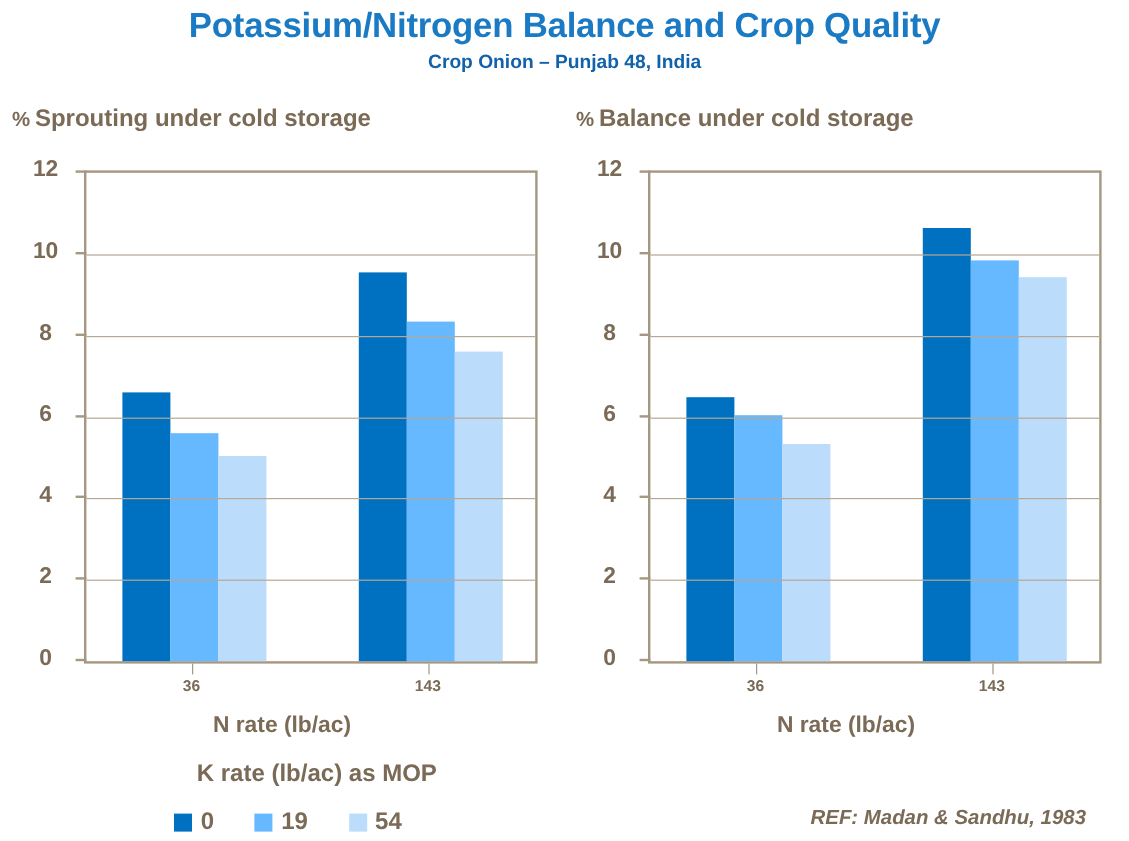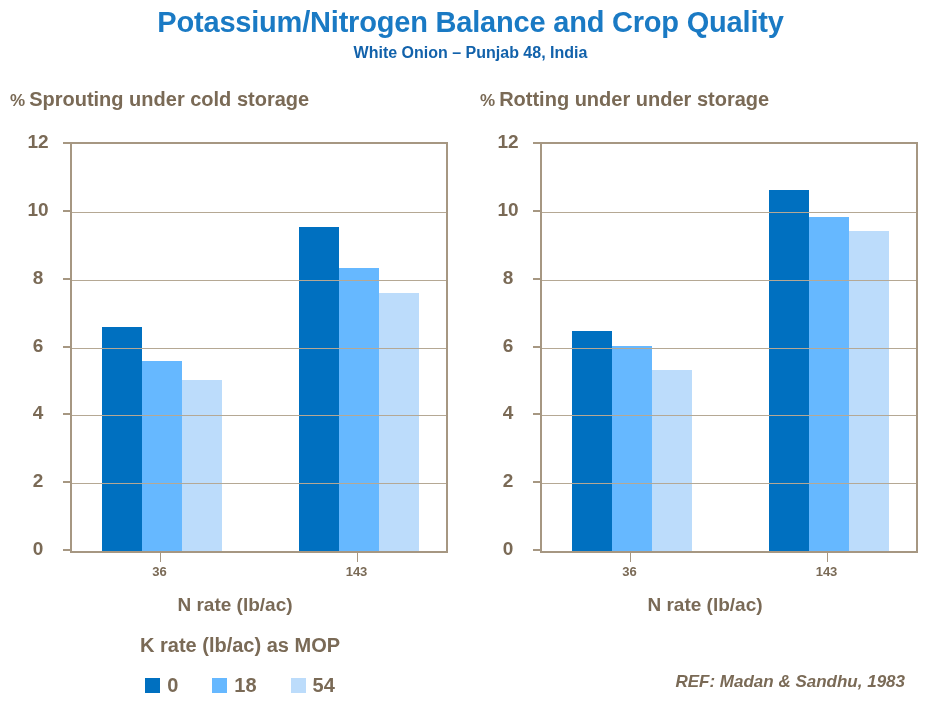--- a/index.html
+++ b/index.html
@@ -48,39 +48,39 @@
   .xlab{
     position:absolute;color:#7a6a56;font-size:13px;font-weight:bold;
     text-align:center;transform:translateX(-50%);
   }
   .axis-title{
     position:absolute;top:594px;width:470px;left:0;text-align:center;
     color:#7a6a56;font-size:19px;font-weight:bold;
   }
   .legend-title{
     position:absolute;left:0;top:634px;width:480px;text-align:center;
-    color:#7a6a56;font-size:20px;font-weight:bold;
+    color:#7a6a56;font-size:20px;font-weight:bold;padding-left:24px;
   }
   .legend{
     position:absolute;left:0;top:674px;width:480px;
     display:flex;justify-content:center;align-items:center;gap:34px;
   }
   .legend-item{display:flex;align-items:center;gap:7px;}
   .swatch{width:15px;height:15px;display:inline-block;}
   .legend-label{color:#7a6a56;font-size:20px;font-weight:bold;}
   .ref{
     position:absolute;right:36px;top:672px;
     color:#7a6a56;font-size:17px;font-weight:bold;font-style:italic;
   }
 </style>
 </head>
 <body>
 
 <div class="title">Potassium/Nitrogen Balance and Crop Quality</div>
-<div class="subtitle">White Onion – Punjab 48, India</div>
+<div class="subtitle">Crop Onion – Punjab 48, India</div>
 
 <div class="panel left">
   <div class="panel-head">
     <span class="pct">%</span><span>Sprouting under cold storage</span>
   </div>
   <div class="plot">
     <div class="bars">
         <div class="group" style="left: 29.5px; width: 120px;">
           <div class="bar" title="0 : 6.6" style="left: 0px; width: 40px; height: 223.85px; background: rgb(0, 112, 192);"></div>
           <div class="bar" title="27 : 5.6" style="left: 40px; width: 40px; height: 189.933px; background: rgb(102, 184, 255);"></div>
@@ -114,21 +114,21 @@
     <div class="ytick-label" style="top: 142px; left: 16px;">12</div>
     <div class="ytick-mark" style="top: 142px; left: 63px;"></div>
     <div class="xtick" style="left: 159.5px; top: 553px;"></div>
     <div class="xlab" style="left: 159.5px; top: 564px;">36</div>
     <div class="xtick" style="left: 356.5px; top: 553px;"></div>
     <div class="xlab" style="left: 356.5px; top: 564px;">143</div>
   </div>
 
 <div class="panel right">
   <div class="panel-head">
-    <span class="pct">%</span><span>Rotting under under storage</span>
+    <span class="pct">%</span><span>Balance under cold storage</span>
   </div>
   <div class="plot">
     <div class="bars">
         <div class="group" style="left: 29.5px; width: 120px;">
           <div class="bar" title="0 : 6.5" style="left: 0px; width: 40px; height: 220.458px; background: rgb(0, 112, 192);"></div>
           <div class="bar" title="27 : 6.05" style="left: 40px; width: 40px; height: 205.196px; background: rgb(102, 184, 255);"></div>
           <div class="bar" title="54 : 5.35" style="left: 80px; width: 40px; height: 181.454px; background: rgb(188, 220, 251);"></div>
         </div>
         <div class="group" style="left: 226.5px; width: 120px;">
           <div class="bar" title="0 : 10.65" style="left: 0px; width: 40px; height: 361.212px; background: rgb(0, 112, 192);"></div>
@@ -164,20 +164,20 @@
   </div>
 
 <div class="legend-title">K rate (lb/ac) as MOP</div>
 <div class="legend">
     <div class="legend-item">
       <span class="swatch" style="background: rgb(0, 112, 192);"></span>
       <span class="legend-label">0</span>
     </div>
     <div class="legend-item">
       <span class="swatch" style="background: rgb(102, 184, 255);"></span>
-      <span class="legend-label">18</span>
+      <span class="legend-label">19</span>
     </div>
     <div class="legend-item">
       <span class="swatch" style="background: rgb(188, 220, 251);"></span>
       <span class="legend-label">54</span>
     </div>
   </div>
 <div class="ref">REF: Madan &amp; Sandhu, 1983</div>
 
 </body></html>

